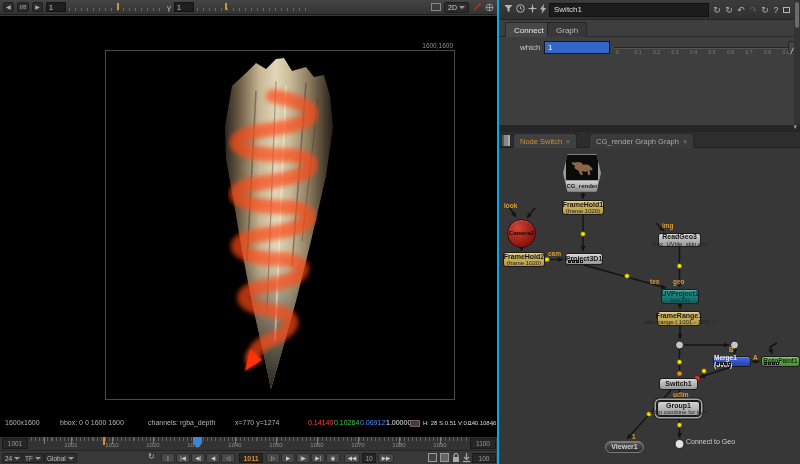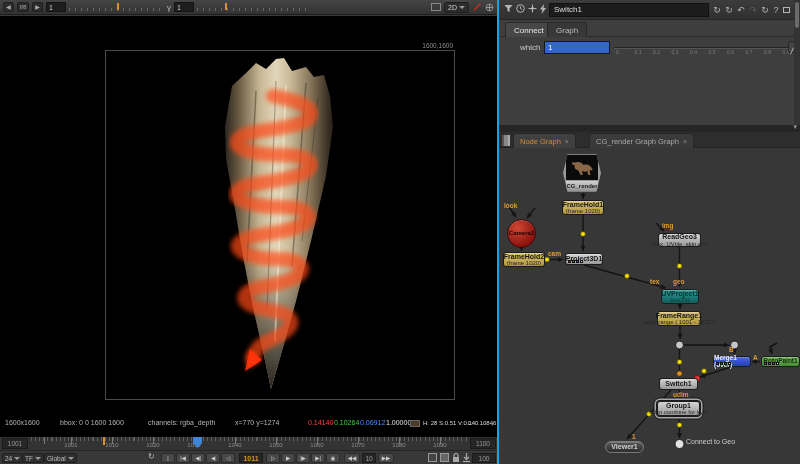--- a/index.html
+++ b/index.html
@@ -347,21 +347,21 @@
           <span class="pp-thumb"></span>
         </span>
     </div>
 
     <div id="ng-pane">
       <div class="ng-strip">
         <span class="ng-menu-arrow">▾</span>
       </div>
       <div class="ng-tabs" id="ng-tabs">
         <span class="ng-pane-icon"></span>
-      <span class="ng-tab active" style="left: 14px;"><span>Node Graph</span><span class="x">×</span></span>
+      <span class="ng-tab active" style="left: 14px;"><span>Node Switch</span><span class="x">×</span></span>
           <span class="ng-tab inactive" style="left: 90px;"><span>CG_render Graph Graph</span><span class="x">×</span></span>
         </div>
       <div class="ng-canvas" id="ng-canvas">
         <svg id="ng-svg" width="303" height="316">
             <line x1="84" y1="45" x2="84" y2="51" stroke="#141414" stroke-width="1.4"></line>
             <polygon points="84,51 81.4,46 86.6,46" fill="#141414"></polygon>
             <line x1="84" y1="67" x2="84" y2="103" stroke="#141414" stroke-width="1.4"></line>
             <polygon points="84,103 81.4,98 86.6,98" fill="#141414"></polygon>
             <line x1="10" y1="59" x2="17" y2="69" stroke="#141414" stroke-width="1.4"></line>
             <polygon points="17,69 12.002685284833854,66.39484249274945 16.262691271532866,63.41283830206014" fill="#141414"></polygon>

